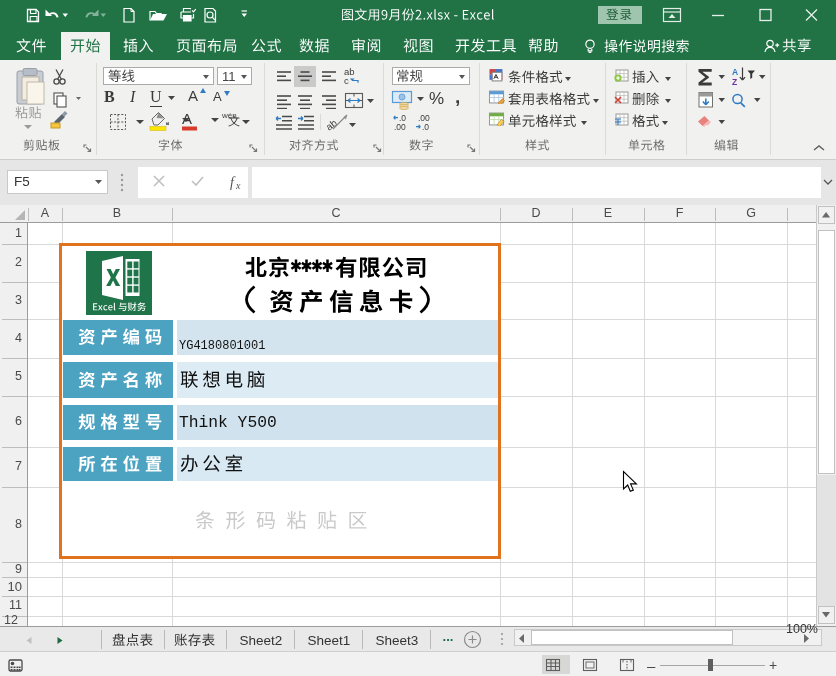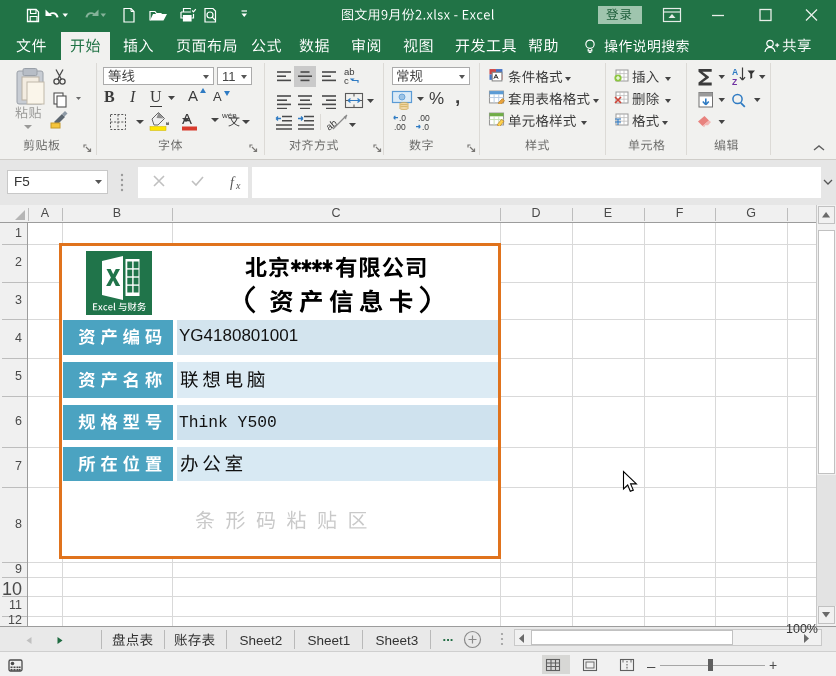--- a/index.html
+++ b/index.html
@@ -501,25 +501,25 @@
 <div class="abs" style="left:0;top:369.0px;width:22px;height:16px;text-align:right;font-size:12.5px;color:#4a4a4a">5</div>
 <div class="abs" style="left:2px;top:396px;width:25px;height:1px;background:#bdbdbd"></div>
 <div class="abs" style="left:0;top:413.5px;width:22px;height:16px;text-align:right;font-size:12.5px;color:#4a4a4a">6</div>
 <div class="abs" style="left:2px;top:447px;width:25px;height:1px;background:#bdbdbd"></div>
 <div class="abs" style="left:0;top:459.0px;width:22px;height:16px;text-align:right;font-size:12.5px;color:#4a4a4a">7</div>
 <div class="abs" style="left:2px;top:487px;width:25px;height:1px;background:#bdbdbd"></div>
 <div class="abs" style="left:0;top:516.5px;width:22px;height:16px;text-align:right;font-size:12.5px;color:#4a4a4a">8</div>
 <div class="abs" style="left:2px;top:562px;width:25px;height:1px;background:#bdbdbd"></div>
 <div class="abs" style="left:0;top:561.5px;width:22px;height:16px;text-align:right;font-size:12.5px;color:#4a4a4a">9</div>
 <div class="abs" style="left:2px;top:577px;width:25px;height:1px;background:#bdbdbd"></div>
-<div class="abs" style="left:0;top:578.5px;width:22px;height:16px;text-align:right;font-size:18px;color:#4a4a4a">10</div>
+<div class="abs" style="left:0;top:578.5px;width:22px;height:16px;text-align:right;font-size:13px;color:#4a4a4a">10</div>
 <div class="abs" style="left:2px;top:596px;width:25px;height:1px;background:#bdbdbd"></div>
 <div class="abs" style="left:0;top:598.0px;width:22px;height:16px;text-align:right;font-size:12.5px;color:#4a4a4a">11</div>
 <div class="abs" style="left:2px;top:616px;width:25px;height:1px;background:#bdbdbd"></div>
-<div class="abs" style="left:0;top:613.0px;width:22px;height:16px;text-align:right;font-size:12.5px;color:#4a4a4a">12</div>
+<div class="abs" style="left:0;top:613.0px;width:22px;height:16px;text-align:center;font-size:12.5px;color:#4a4a4a">12</div>
 <svg class="abs" style="left:28px;top:223px" width="788" height="403" viewBox="0 0 788 403">
 <g stroke="#d9d9d9" stroke-width="1">
       <path d="M34.5 0V403"></path>
       <path d="M144.5 0V403"></path>
       <path d="M472.5 0V403"></path>
       <path d="M544.5 0V403"></path>
       <path d="M616.5 0V403"></path>
       <path d="M687.5 0V403"></path>
       <path d="M759.5 0V403"></path>
       <path d="M0 21.5H788"></path>
@@ -580,21 +580,21 @@
 <path d="M420.5 286.5Q436.5 299.5 420.5 312.5" stroke="#000" stroke-width="2.8" fill="none"></path>
 </svg>
 <svg style="position:absolute;left:269.0px;top:288.9px;overflow:visible" width="146.5" height="26.9" viewBox="0 -21.56 146.5 26.95">
     <path d="M1.7 -18.2C3.5 -17.5 5.7 -16.3 6.7 -15.5L8.2 -17.7C7.1 -18.5 4.9 -19.6 3.2 -20.2ZM1.1 -12.6 1.9 -9.9C3.9 -10.7 6.5 -11.5 8.8 -12.4L8.3 -14.9C5.6 -14 2.9 -13.2 1.1 -12.6ZM4 -9.2V-2.4H6.9V-6.5H17.8V-2.7H20.8V-9.2ZM10.9 -5.9C10.1 -2.8 8.6 -1.1 0.8 -0.2C1.3 0.4 1.9 1.5 2.1 2.3C10.7 1 12.9 -1.6 13.8 -5.9ZM12.4 -1.2C15.3 -0.3 19.4 1.2 21.4 2.1L23.2 -0.2C21 -1.2 16.9 -2.5 14.1 -3.3ZM11.4 -20.6C10.8 -18.9 9.7 -16.9 7.7 -15.5C8.4 -15.1 9.3 -14.3 9.8 -13.6C10.8 -14.5 11.7 -15.5 12.3 -16.5H14.3C13.6 -14.4 12.2 -12.4 8.1 -11.3C8.7 -10.8 9.4 -9.8 9.7 -9.2C12.9 -10.2 14.8 -11.7 15.9 -13.5C17.3 -11.6 19.3 -10.2 21.8 -9.4C22.1 -10.2 22.9 -11.2 23.5 -11.7C20.5 -12.3 18.2 -13.8 17 -15.9L17.2 -16.5H19.5C19.3 -15.9 19.1 -15.3 18.8 -14.8L21.4 -14.1C22 -15.2 22.7 -16.8 23.2 -18.3L21 -18.8L20.5 -18.7H13.5C13.7 -19.2 13.9 -19.7 14.1 -20.2Z M39.9 -20.2C40.3 -19.6 40.7 -18.9 41 -18.3H32.5V-15.5H38.1L36 -14.6C36.7 -13.7 37.4 -12.5 37.8 -11.6H32.7V-8.2C32.7 -5.7 32.5 -2.1 30.6 0.4C31.2 0.8 32.6 1.9 33.1 2.5C35.3 -0.4 35.8 -5 35.8 -8.1V-8.7H52.9V-11.6H47.7L49.8 -14.4L46.5 -15.5C46.1 -14.3 45.3 -12.7 44.7 -11.6H39L40.7 -12.3C40.3 -13.2 39.5 -14.5 38.7 -15.5H52.4V-18.3H44.5C44.1 -19.1 43.5 -20.1 42.9 -20.9Z M69.4 -13.3V-11H81.7V-13.3ZM69.4 -9.7V-7.4H81.7V-9.7ZM69 -6.1V2.2H71.5V1.4H79.5V2.1H82V-6.1ZM71.5 -1V-3.7H79.5V-1ZM73.2 -19.9C73.7 -19 74.4 -17.9 74.7 -17H67.7V-14.6H83.5V-17H76L77.5 -17.6C77.1 -18.5 76.4 -19.9 75.7 -20.9ZM65.8 -20.7C64.6 -17.2 62.6 -13.7 60.6 -11.5C61.1 -10.8 61.8 -9.3 62.1 -8.6C62.7 -9.3 63.3 -10.1 63.9 -10.9V2.3H66.6V-15.6C67.3 -17 67.9 -18.5 68.4 -19.9Z M97.3 -13.2H107V-12.1H97.3ZM97.3 -9.9H107V-8.8H97.3ZM97.3 -16.4H107V-15.3H97.3ZM96.2 -5.1V-1.7C96.2 1 97.1 1.8 100.5 1.8C101.2 1.8 104.5 1.8 105.2 1.8C108 1.8 108.8 0.9 109.2 -2.5C108.4 -2.7 107.1 -3.1 106.5 -3.6C106.4 -1.2 106.2 -0.9 105 -0.9C104.1 -0.9 101.5 -0.9 100.8 -0.9C99.4 -0.9 99.2 -1 99.2 -1.7V-5.1ZM108.2 -4.9C109.3 -3.2 110.4 -0.9 110.7 0.5L113.5 -0.7C113.1 -2.2 111.9 -4.3 110.8 -5.9ZM93.1 -5.5C92.5 -3.8 91.6 -1.7 90.7 -0.3L93.5 1C94.3 -0.5 95.1 -2.7 95.7 -4.4ZM100.1 -5.8C101.3 -4.7 102.6 -3 103.1 -1.9L105.5 -3.3C105 -4.3 103.9 -5.6 102.9 -6.6H110V-18.6H103.2C103.6 -19.2 104 -19.9 104.3 -20.6L100.7 -21.1C100.6 -20.4 100.4 -19.5 100.1 -18.6H94.4V-6.6H101.5Z M130 -20.8V-12.2H121.1V-9.2H130.1V2.2H133.3V-4.8C135.8 -3.7 139.2 -2.2 140.8 -1.3L142.5 -4C140.6 -4.9 136.7 -6.4 134.3 -7.3L133.3 -5.8V-9.2H143.4V-12.2H133.1V-15.1H141.1V-17.9H133.1V-20.8Z" fill="#000"></path>
   </svg>
 <div class="abs" style="left:63px;top:320px;width:110px;height:35px;background:#4ba3c1"></div>
 <div class="abs" style="left:177px;top:320px;width:321px;height:35px;background:#d3e4ee"></div>
 <svg style="position:absolute;left:77.5px;top:328.3px;overflow:visible" width="86.4" height="19.2" viewBox="0 -15.40 86.4 19.25">
     <path d="M1.2 -13C2.5 -12.5 4 -11.7 4.8 -11.1L5.9 -12.7C5.1 -13.2 3.5 -14 2.3 -14.4ZM0.8 -9 1.4 -7.1C2.8 -7.6 4.6 -8.2 6.3 -8.9L5.9 -10.6C4 -10 2.1 -9.4 0.8 -9ZM2.9 -6.5V-1.7H4.9V-4.7H12.7V-1.9H14.9V-6.5ZM7.8 -4.2C7.2 -2 6.2 -0.8 0.6 -0.2C0.9 0.3 1.4 1.1 1.5 1.6C7.7 0.7 9.2 -1.1 9.8 -4.2ZM8.9 -0.9C11 -0.2 13.9 0.8 15.3 1.5L16.6 -0.2C15 -0.8 12.1 -1.8 10.1 -2.3ZM8.1 -14.7C7.7 -13.5 6.9 -12.1 5.5 -11.1C6 -10.8 6.7 -10.2 7 -9.7C7.7 -10.4 8.3 -11.1 8.8 -11.8H10.2C9.7 -10.3 8.7 -8.9 5.8 -8.1C6.2 -7.7 6.7 -7 6.9 -6.6C9.2 -7.3 10.6 -8.4 11.4 -9.6C12.4 -8.3 13.8 -7.3 15.6 -6.7C15.8 -7.3 16.4 -8 16.8 -8.4C14.7 -8.8 13 -9.9 12.1 -11.3L12.3 -11.8H13.9C13.8 -11.3 13.6 -10.9 13.5 -10.6L15.3 -10.1C15.7 -10.9 16.2 -12 16.5 -13.1L15 -13.4L14.7 -13.4H9.7C9.8 -13.7 10 -14.1 10.1 -14.4Z M29.4 -14.4C29.6 -14 29.9 -13.5 30.1 -13.1H24.1V-11.1H28.1L26.6 -10.4C27.1 -9.8 27.6 -8.9 27.8 -8.3H24.2V-5.8C24.2 -4 24.1 -1.5 22.7 0.3C23.2 0.5 24.1 1.4 24.5 1.8C26.1 -0.3 26.4 -3.6 26.4 -5.8V-6.2H38.7V-8.3H35L36.4 -10.3L34.1 -11C33.8 -10.2 33.3 -9.1 32.8 -8.3H28.7L29.9 -8.8C29.7 -9.5 29.1 -10.4 28.5 -11.1H38.3V-13.1H32.6C32.4 -13.6 32 -14.4 31.5 -14.9Z M45.6 -7.2C45.9 -7.4 46.3 -7.5 47.6 -7.6C47.1 -6.8 46.7 -6.1 46.5 -5.8C45.9 -5.2 45.6 -4.8 45.2 -4.7C45.4 -4.2 45.7 -3.3 45.8 -3C46.2 -3.2 46.8 -3.4 50.6 -4.4C50.5 -4.8 50.4 -5.5 50.5 -6L48.3 -5.6C49.4 -7.1 50.4 -8.8 51.2 -10.4L49.6 -11.4C49.3 -10.7 49 -10.1 48.7 -9.4L47.4 -9.3C48.3 -10.8 49.2 -12.6 49.8 -14.3L47.9 -14.9C47.3 -12.9 46.3 -10.7 46 -10.1C45.6 -9.5 45.4 -9.1 45 -9C45.2 -8.5 45.5 -7.6 45.6 -7.2ZM54.9 -14.4C55.1 -14 55.3 -13.5 55.5 -13.1H51.7V-9.3C51.7 -7.1 51.5 -4.2 50.7 -1.7L50.3 -3.3C48.4 -2.5 46.4 -1.7 45.1 -1.2L45.6 0.7L50.6 -1.6C50.4 -1 50.1 -0.4 49.8 0.2C50.2 0.4 51.1 1 51.4 1.3C52.3 -0.2 52.8 -2.1 53.2 -4V1.4H54.8V-2.3H55.6V1.1H56.8V-2.3H57.6V1H58.8V-2.3H59.5V-0.2C59.5 -0.1 59.5 -0.1 59.4 -0.1C59.3 -0.1 59.1 -0.1 58.8 -0.1C59 0.3 59.2 1 59.2 1.4C59.8 1.4 60.3 1.4 60.7 1.1C61.1 0.9 61.1 0.4 61.1 -0.2V-7.4H53.5L53.5 -8.5H60.8V-13.1H57.8C57.6 -13.7 57.3 -14.4 57 -15ZM55.6 -5.7V-3.9H54.8V-5.7ZM56.8 -5.7H57.6V-3.9H56.8ZM58.8 -5.7H59.5V-3.9H58.8ZM53.5 -11.4H58.9V-10.1H53.5Z M74.2 -3.8V-2H80.5V-3.8ZM75.4 -11.4C75.3 -9.5 75 -7 74.8 -5.5H75.4L81.4 -5.5C81.1 -2.3 80.8 -0.9 80.4 -0.5C80.2 -0.4 80.1 -0.3 79.8 -0.3C79.4 -0.3 78.8 -0.3 78 -0.4C78.3 0.1 78.6 0.9 78.6 1.5C79.4 1.5 80.2 1.5 80.7 1.5C81.3 1.4 81.7 1.2 82.1 0.7C82.7 0.1 83.1 -1.8 83.5 -6.5C83.5 -6.7 83.5 -7.3 83.5 -7.3H81.6C81.8 -9.5 82.1 -12 82.2 -13.9L80.8 -14.1L80.4 -14H74.6V-12.1H80.1C80 -10.6 79.8 -8.9 79.6 -7.3H77C77.1 -8.6 77.3 -10 77.4 -11.3ZM67.7 -14.1V-12.2H69.5C69.1 -9.9 68.4 -7.7 67.3 -6.3C67.5 -5.7 67.9 -4.3 68 -3.8C68.2 -4.1 68.5 -4.4 68.7 -4.8V0.7H70.5V-0.6H73.6V-8.6H70.5C70.9 -9.8 71.2 -11 71.5 -12.2H74V-14.1ZM70.5 -6.8H71.8V-2.4H70.5Z" fill="#fff"></path>
   </svg>
-<div class="abs" style="left:179px;top:326px;font-family:Liberation Sans, sans-serif;font-size:17px;color:#111">YG4180801001</div>
+<div class="abs" style="left:179px;top:339px;font-family:Liberation Mono, monospace;font-size:12px;color:#111">YG4180801001</div>
 <div class="abs" style="left:63px;top:362px;width:110px;height:35.5px;background:#4ba3c1"></div>
 <div class="abs" style="left:177px;top:362px;width:321px;height:35.5px;background:#dcebf4"></div>
 <svg style="position:absolute;left:77.5px;top:370.6px;overflow:visible" width="86.4" height="19.2" viewBox="0 -15.40 86.4 19.25">
     <path d="M1.2 -13C2.5 -12.5 4 -11.7 4.8 -11.1L5.9 -12.7C5.1 -13.2 3.5 -14 2.3 -14.4ZM0.8 -9 1.4 -7.1C2.8 -7.6 4.6 -8.2 6.3 -8.9L5.9 -10.6C4 -10 2.1 -9.4 0.8 -9ZM2.9 -6.5V-1.7H4.9V-4.7H12.7V-1.9H14.9V-6.5ZM7.8 -4.2C7.2 -2 6.2 -0.8 0.6 -0.2C0.9 0.3 1.4 1.1 1.5 1.6C7.7 0.7 9.2 -1.1 9.8 -4.2ZM8.9 -0.9C11 -0.2 13.9 0.8 15.3 1.5L16.6 -0.2C15 -0.8 12.1 -1.8 10.1 -2.3ZM8.1 -14.7C7.7 -13.5 6.9 -12.1 5.5 -11.1C6 -10.8 6.7 -10.2 7 -9.7C7.7 -10.4 8.3 -11.1 8.8 -11.8H10.2C9.7 -10.3 8.7 -8.9 5.8 -8.1C6.2 -7.7 6.7 -7 6.9 -6.6C9.2 -7.3 10.6 -8.4 11.4 -9.6C12.4 -8.3 13.8 -7.3 15.6 -6.7C15.8 -7.3 16.4 -8 16.8 -8.4C14.7 -8.8 13 -9.9 12.1 -11.3L12.3 -11.8H13.9C13.8 -11.3 13.6 -10.9 13.5 -10.6L15.3 -10.1C15.7 -10.9 16.2 -12 16.5 -13.1L15 -13.4L14.7 -13.4H9.7C9.8 -13.7 10 -14.1 10.1 -14.4Z M29.4 -14.4C29.6 -14 29.9 -13.5 30.1 -13.1H24.1V-11.1H28.1L26.6 -10.4C27.1 -9.8 27.6 -8.9 27.8 -8.3H24.2V-5.8C24.2 -4 24.1 -1.5 22.7 0.3C23.2 0.5 24.1 1.4 24.5 1.8C26.1 -0.3 26.4 -3.6 26.4 -5.8V-6.2H38.7V-8.3H35L36.4 -10.3L34.1 -11C33.8 -10.2 33.3 -9.1 32.8 -8.3H28.7L29.9 -8.8C29.7 -9.5 29.1 -10.4 28.5 -11.1H38.3V-13.1H32.6C32.4 -13.6 32 -14.4 31.5 -14.9Z M48.7 -8.8C49.4 -8.3 50.2 -7.6 50.9 -7C49.1 -6.1 47.1 -5.5 45.1 -5.1C45.5 -4.6 46 -3.7 46.2 -3.2C47.1 -3.4 47.9 -3.6 48.8 -3.9V1.6H50.9V0.8H57.5V1.6H59.6V-6.3H53.9C56.4 -7.9 58.4 -9.9 59.6 -12.4L58.1 -13.2L57.8 -13.1H52.7C53 -13.6 53.3 -14 53.6 -14.5L51.3 -15C50.2 -13.3 48.3 -11.6 45.4 -10.3C45.9 -9.9 46.6 -9.1 46.9 -8.6C48.4 -9.4 49.7 -10.3 50.8 -11.3H56.4C55.5 -10 54.3 -9 52.8 -8.1C52.1 -8.7 51.1 -9.5 50.4 -10ZM57.5 -1.1H50.9V-4.4H57.5Z M75.3 -7.8C75 -5.7 74.4 -3.6 73.5 -2.3C73.9 -2 74.8 -1.5 75.1 -1.2C76.1 -2.7 76.8 -5.1 77.3 -7.5ZM80.4 -7.5C81.1 -5.5 81.8 -3 82 -1.3L83.9 -2C83.7 -3.6 83 -6.1 82.2 -8ZM76 -14.8C75.6 -12.8 74.9 -10.8 73.9 -9.4V-9.9H71.9V-12.4C72.8 -12.6 73.6 -12.8 74.3 -13.1L73.1 -14.8C71.7 -14.2 69.6 -13.7 67.7 -13.3C67.9 -12.9 68.1 -12.2 68.2 -11.7C68.8 -11.8 69.4 -11.9 70 -12V-9.9H67.7V-8H69.8C69.2 -6.2 68.2 -4.4 67.2 -3.2C67.5 -2.8 68 -1.9 68.2 -1.4C68.8 -2.3 69.5 -3.5 70 -4.8V1.6H71.9V-5.5C72.4 -4.8 72.8 -4.1 73 -3.6L74.2 -5.3C73.9 -5.7 72.4 -7.2 71.9 -7.6V-8H73.9V-8.8C74.4 -8.5 75 -8.1 75.3 -7.9C75.9 -8.7 76.4 -9.7 76.9 -10.8H77.9V-0.7C77.9 -0.5 77.8 -0.4 77.6 -0.4C77.3 -0.4 76.6 -0.4 75.9 -0.5C76.2 0.1 76.5 0.9 76.6 1.5C77.7 1.5 78.6 1.4 79.2 1.1C79.8 0.8 80 0.3 80 -0.7V-10.8H81.4C81.2 -10.2 80.9 -9.6 80.7 -9.1L82.5 -8.7C83 -9.8 83.5 -11.2 83.9 -12.5L82.6 -12.8L82.3 -12.7H77.5C77.7 -13.3 77.9 -13.8 78 -14.4Z" fill="#fff"></path>
   </svg>
 <svg style="position:absolute;left:179.5px;top:369.9px;overflow:visible" width="87.4" height="20.4" viewBox="0 -16.28 87.4 20.35">
     <path d="M9 -14.7C9.7 -13.8 10.5 -12.6 10.8 -11.8L12 -12.4C11.7 -13.2 10.9 -14.4 10.1 -15.2ZM15 -15.2C14.5 -14.2 13.7 -12.7 13 -11.7H8.4V-10.4H11.8V-8.2L11.7 -7H7.9V-5.8H11.6C11.3 -3.7 10.3 -1.3 7.3 0.7C7.6 0.9 8.1 1.3 8.3 1.6C10.7 0 11.9 -1.8 12.5 -3.7C13.5 -1.4 15 0.4 16.9 1.5C17.1 1.1 17.6 0.6 17.9 0.3C15.5 -0.7 13.9 -3 13.1 -5.8H17.7V-7H13.1L13.2 -8.2V-10.4H17V-11.7H14.4C15.1 -12.6 15.8 -13.8 16.4 -14.8ZM0.7 -2.5 1 -1.2 5.8 -2V1.5H7V-2.2L8.5 -2.5L8.5 -3.7L7 -3.5V-13.5H7.8V-14.7H0.9V-13.5H1.9V-2.7ZM3.1 -13.5H5.8V-10.9H3.1ZM3.1 -9.7H5.8V-7H3.1ZM3.1 -5.9H5.8V-3.3L3.1 -2.8Z M27.5 -3.7V-0.7C27.5 0.7 28.1 1.1 30.1 1.1C30.5 1.1 33.5 1.1 33.9 1.1C35.6 1.1 36 0.5 36.2 -1.8C35.8 -1.9 35.3 -2.1 35 -2.3C34.9 -0.4 34.8 -0.2 33.8 -0.2C33.2 -0.2 30.7 -0.2 30.2 -0.2C29.1 -0.2 28.9 -0.3 28.9 -0.8V-3.7ZM30 -4.3C30.8 -3.5 31.9 -2.3 32.5 -1.6L33.5 -2.4C32.9 -3.1 31.8 -4.3 30.9 -5.1ZM36.5 -3.7C37.2 -2.5 38.2 -0.9 38.6 0.1L39.9 -0.5C39.5 -1.5 38.5 -3.1 37.7 -4.3ZM24.9 -3.9C24.6 -2.7 23.9 -1.1 23.2 -0.1L24.4 0.5C25.1 -0.5 25.7 -2.2 26.1 -3.4ZM33 -10.6H37.7V-8.9H33ZM33 -7.8H37.7V-6H33ZM33 -13.4H37.7V-11.7H33ZM31.8 -14.6V-4.9H39V-14.6ZM26.7 -15.5V-12.8H23.3V-11.6H26.5C25.6 -9.7 24.3 -7.8 22.9 -6.8C23.2 -6.5 23.6 -6.1 23.8 -5.8C24.8 -6.7 25.9 -8.1 26.7 -9.6V-4.7H28V-9.2C28.8 -8.5 29.9 -7.6 30.4 -7.2L31.1 -8.3C30.6 -8.7 28.8 -10 28 -10.5V-11.6H31V-12.8H28V-15.5Z M53 -7.5V-4.9H48.4V-7.5ZM54.4 -7.5H59.2V-4.9H54.4ZM53 -8.8H48.4V-11.5H53ZM54.4 -8.8V-11.5H59.2V-8.8ZM46.9 -12.9V-2.4H48.4V-3.5H53V-1.6C53 0.6 53.6 1.2 55.6 1.2C56.1 1.2 59.2 1.2 59.7 1.2C61.7 1.2 62.2 0.2 62.4 -2.6C62 -2.7 61.4 -3 61 -3.3C60.9 -0.9 60.7 -0.2 59.7 -0.2C59 -0.2 56.3 -0.2 55.7 -0.2C54.6 -0.2 54.4 -0.5 54.4 -1.5V-3.5H60.6V-12.9H54.4V-15.5H53V-12.9Z M80.4 -11C80.1 -9.7 79.7 -8.5 79.2 -7.3C78.5 -8.3 77.7 -9.2 77 -10L76.1 -9.4C76.9 -8.4 77.8 -7.2 78.6 -6.1C77.9 -4.7 77 -3.5 76 -2.5C76.3 -2.3 76.7 -1.8 76.9 -1.6C77.8 -2.5 78.6 -3.7 79.4 -5C80 -3.9 80.6 -3 80.9 -2.2L81.9 -3C81.5 -3.9 80.8 -5 80 -6.2C80.6 -7.6 81.2 -9.1 81.6 -10.7ZM77.5 -15.2C77.9 -14.4 78.4 -13.4 78.7 -12.7H74V-11.4H84.4V-12.7H79.7L80.1 -12.9C79.8 -13.6 79.2 -14.7 78.7 -15.5ZM82.6 -10V-0.8H75.7V-9.9H74.4V0.5H82.6V1.4H83.8V-10ZM72.2 -13.8V-10.5H69.8V-13.8ZM68.5 -14.9V-8C68.5 -5.4 68.5 -1.8 67.4 0.8C67.7 0.9 68.3 1.3 68.5 1.6C69.2 -0.3 69.6 -2.8 69.7 -5H72.2V-0.2C72.2 0 72.1 0.1 71.9 0.1C71.7 0.1 71.2 0.1 70.5 0.1C70.7 0.4 70.9 1 70.9 1.3C71.8 1.3 72.4 1.3 72.8 1.1C73.2 0.9 73.4 0.5 73.4 -0.1V-14.9ZM72.2 -9.3V-6.2H69.7L69.8 -8V-9.3Z" fill="#111"></path>
   </svg>
 <div class="abs" style="left:63px;top:404.5px;width:110px;height:35.0px;background:#4ba3c1"></div>
 <div class="abs" style="left:177px;top:404.5px;width:321px;height:35.0px;background:#cfe2ee"></div>

